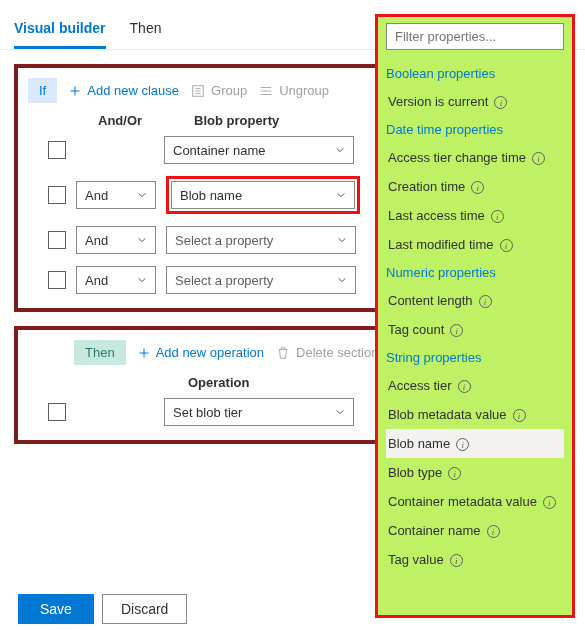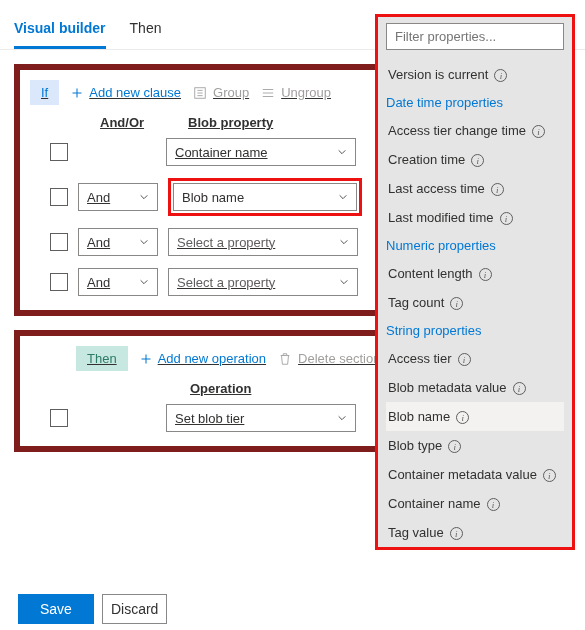--- a/index.html
+++ b/index.html
@@ -2,52 +2,52 @@
 <html><head>
   <meta charset="utf-8">
   <style>
     * { box-sizing: border-box; margin: 0; padding: 0; font-family: "Segoe UI", Arial, sans-serif; }
     body { font-size: 13px; color: #323130; background: #fff; width: 585px; height: 630px; position: relative; overflow: hidden; }
 
     .tabs { display: flex; gap: 24px; padding: 20px 18px 0 14px; border-bottom: 1px solid #edebe9; }
     .tab { padding-bottom: 10px; cursor: pointer; font-size: 14px; }
     .tab.active { border-bottom: 3px solid #0078d4; color: #0078d4; font-weight: 600; }
 
-    .section { border: 6px solid #7f1d1d; margin: 14px 14px 0 14px; padding: 10px 10px 2px 10px; background: #fff; text-decoration: underline; }
+    .section { border: 4px solid #7f1d1d; margin: 14px 14px 0 14px; padding: 10px 10px 2px 10px; background: #fff; }
     .sec-header { display: flex; align-items: center; gap: 12px; margin-bottom: 10px; flex-wrap: nowrap; }
     .pill { padding: 4px 10px; font-size: 13px; border: 1px solid transparent; }
     .pill-if { background: #dbe7fb; color: #0078d4; }
     .pill-then { background: #c7e8e1; color: #2d7a67; margin-left: 46px; }
 
     .link-btn { display: inline-flex; align-items: center; gap: 6px; color: #0078d4; cursor: pointer; font-size: 13px; }
     .plus { width: 12px; height: 12px; }
 
     .gray-btn { display: inline-flex; align-items: center; gap: 6px; color: #a19f9d; cursor: default; font-size: 13px; }
     .icon-sm { width: 14px; height: 14px; }
 
-    .col-headers { display: flex; gap: 0; padding-left: 70px; font-weight: 600; font-size: 13px; margin-bottom: 8px; }
+    .col-headers { display: flex; gap: 8px; padding-left: 70px; font-weight: 600; font-size: 13px; margin-bottom: 8px; }
     .col-andor { width: 88px; }
     .col-prop { flex: 1; }
 
     .row { display: flex; align-items: center; gap: 10px; margin-bottom: 12px; }
     .chk { width: 18px; height: 18px; border: 1px solid #605e5c; background: #fff; flex-shrink: 0; margin-left: 20px; }
 
     .select { display: inline-flex; align-items: center; justify-content: space-between; border: 1px solid #8a8886; background: #fff; padding: 4px 8px; height: 28px; cursor: pointer; }
     .select.slim { width: 80px; }
     .select.prop { width: 190px; }
     .chev { width: 10px; height: 10px; flex-shrink: 0; }
 
     .highlight-box { border: 3px solid #e11; padding: 2px; }
     .highlight-box .select.prop { border-color: #8a8886; }
 
     .footer { position: absolute; bottom: 6px; left: 18px; display: flex; gap: 8px; }
     .btn-primary { background: #0078d4; color: #fff; border: none; padding: 6px 22px; font-size: 14px; cursor: pointer; }
-    .btn-secondary { background: #fff; color: #323130; border: 1px solid #8a8886; padding: 6px 8px; font-size: 14px; cursor: pointer; }
-
-    .dropdown-panel { position: absolute; top: 14px; right: 10px; width: 200px; height: 536px; border: 3px solid #e11; background: #e5e5e5; padding: 6px 8px 4px 8px; overflow: hidden; margin-left: 40px; }
+    .btn-secondary { background: #fff; color: #323130; border: 1px solid #8a8886; padding: 6px 18px; font-size: 14px; cursor: pointer; }
+
+    .dropdown-panel { position: absolute; top: 14px; right: 10px; width: 200px; height: 604px; border: 3px solid #e11; background: #bef264; padding: 6px 8px 4px 8px; overflow: hidden; margin-left: 40px; }
     .filter-box { width: 100%; border: 1px solid #8a8886; padding: 5px 8px; font-size: 13px; color: #605e5c; margin-bottom: 10px; }
     .group-label { color: #0078d4; font-size: 13px; padding: 6px 0; }
     .item { display: flex; align-items: flex-end; gap: 6px; padding: 7px 2px; font-size: 13px; cursor: pointer; }
     .item.selected { background: #f3f2f1; }
     .info { width: 13px; height: 13px; border: 1px solid #605e5c; border-radius: 50%; display: inline-flex; align-items: center; justify-content: center; font-size: 9px; color: #605e5c; font-style: italic; font-family: serif; flex-shrink:0; }
     .placeholder-txt { color: #605e5c; text-align: right; }
 
     .sel-wrap { display:inline-block; }
   </style>
 </head>
@@ -188,20 +188,21 @@
 </div>
 
 <div class="footer">
   <button class="btn-primary">Save</button>
   <button class="btn-secondary">Discard</button>
 </div>
 
 <div class="dropdown-panel">
   <input class="filter-box" placeholder="Filter properties..." style="">
   <div id="dd-body">
+      <div class="group-label">Boolean properties</div>
       <div class="item">
         <span>Version is current</span>
         <span class="info">i</span>
       </div>
       <div class="group-label">Date time properties</div>
       <div class="item">
         <span>Access tier change time</span>
         <span class="info">i</span>
       </div>
       <div class="item">

